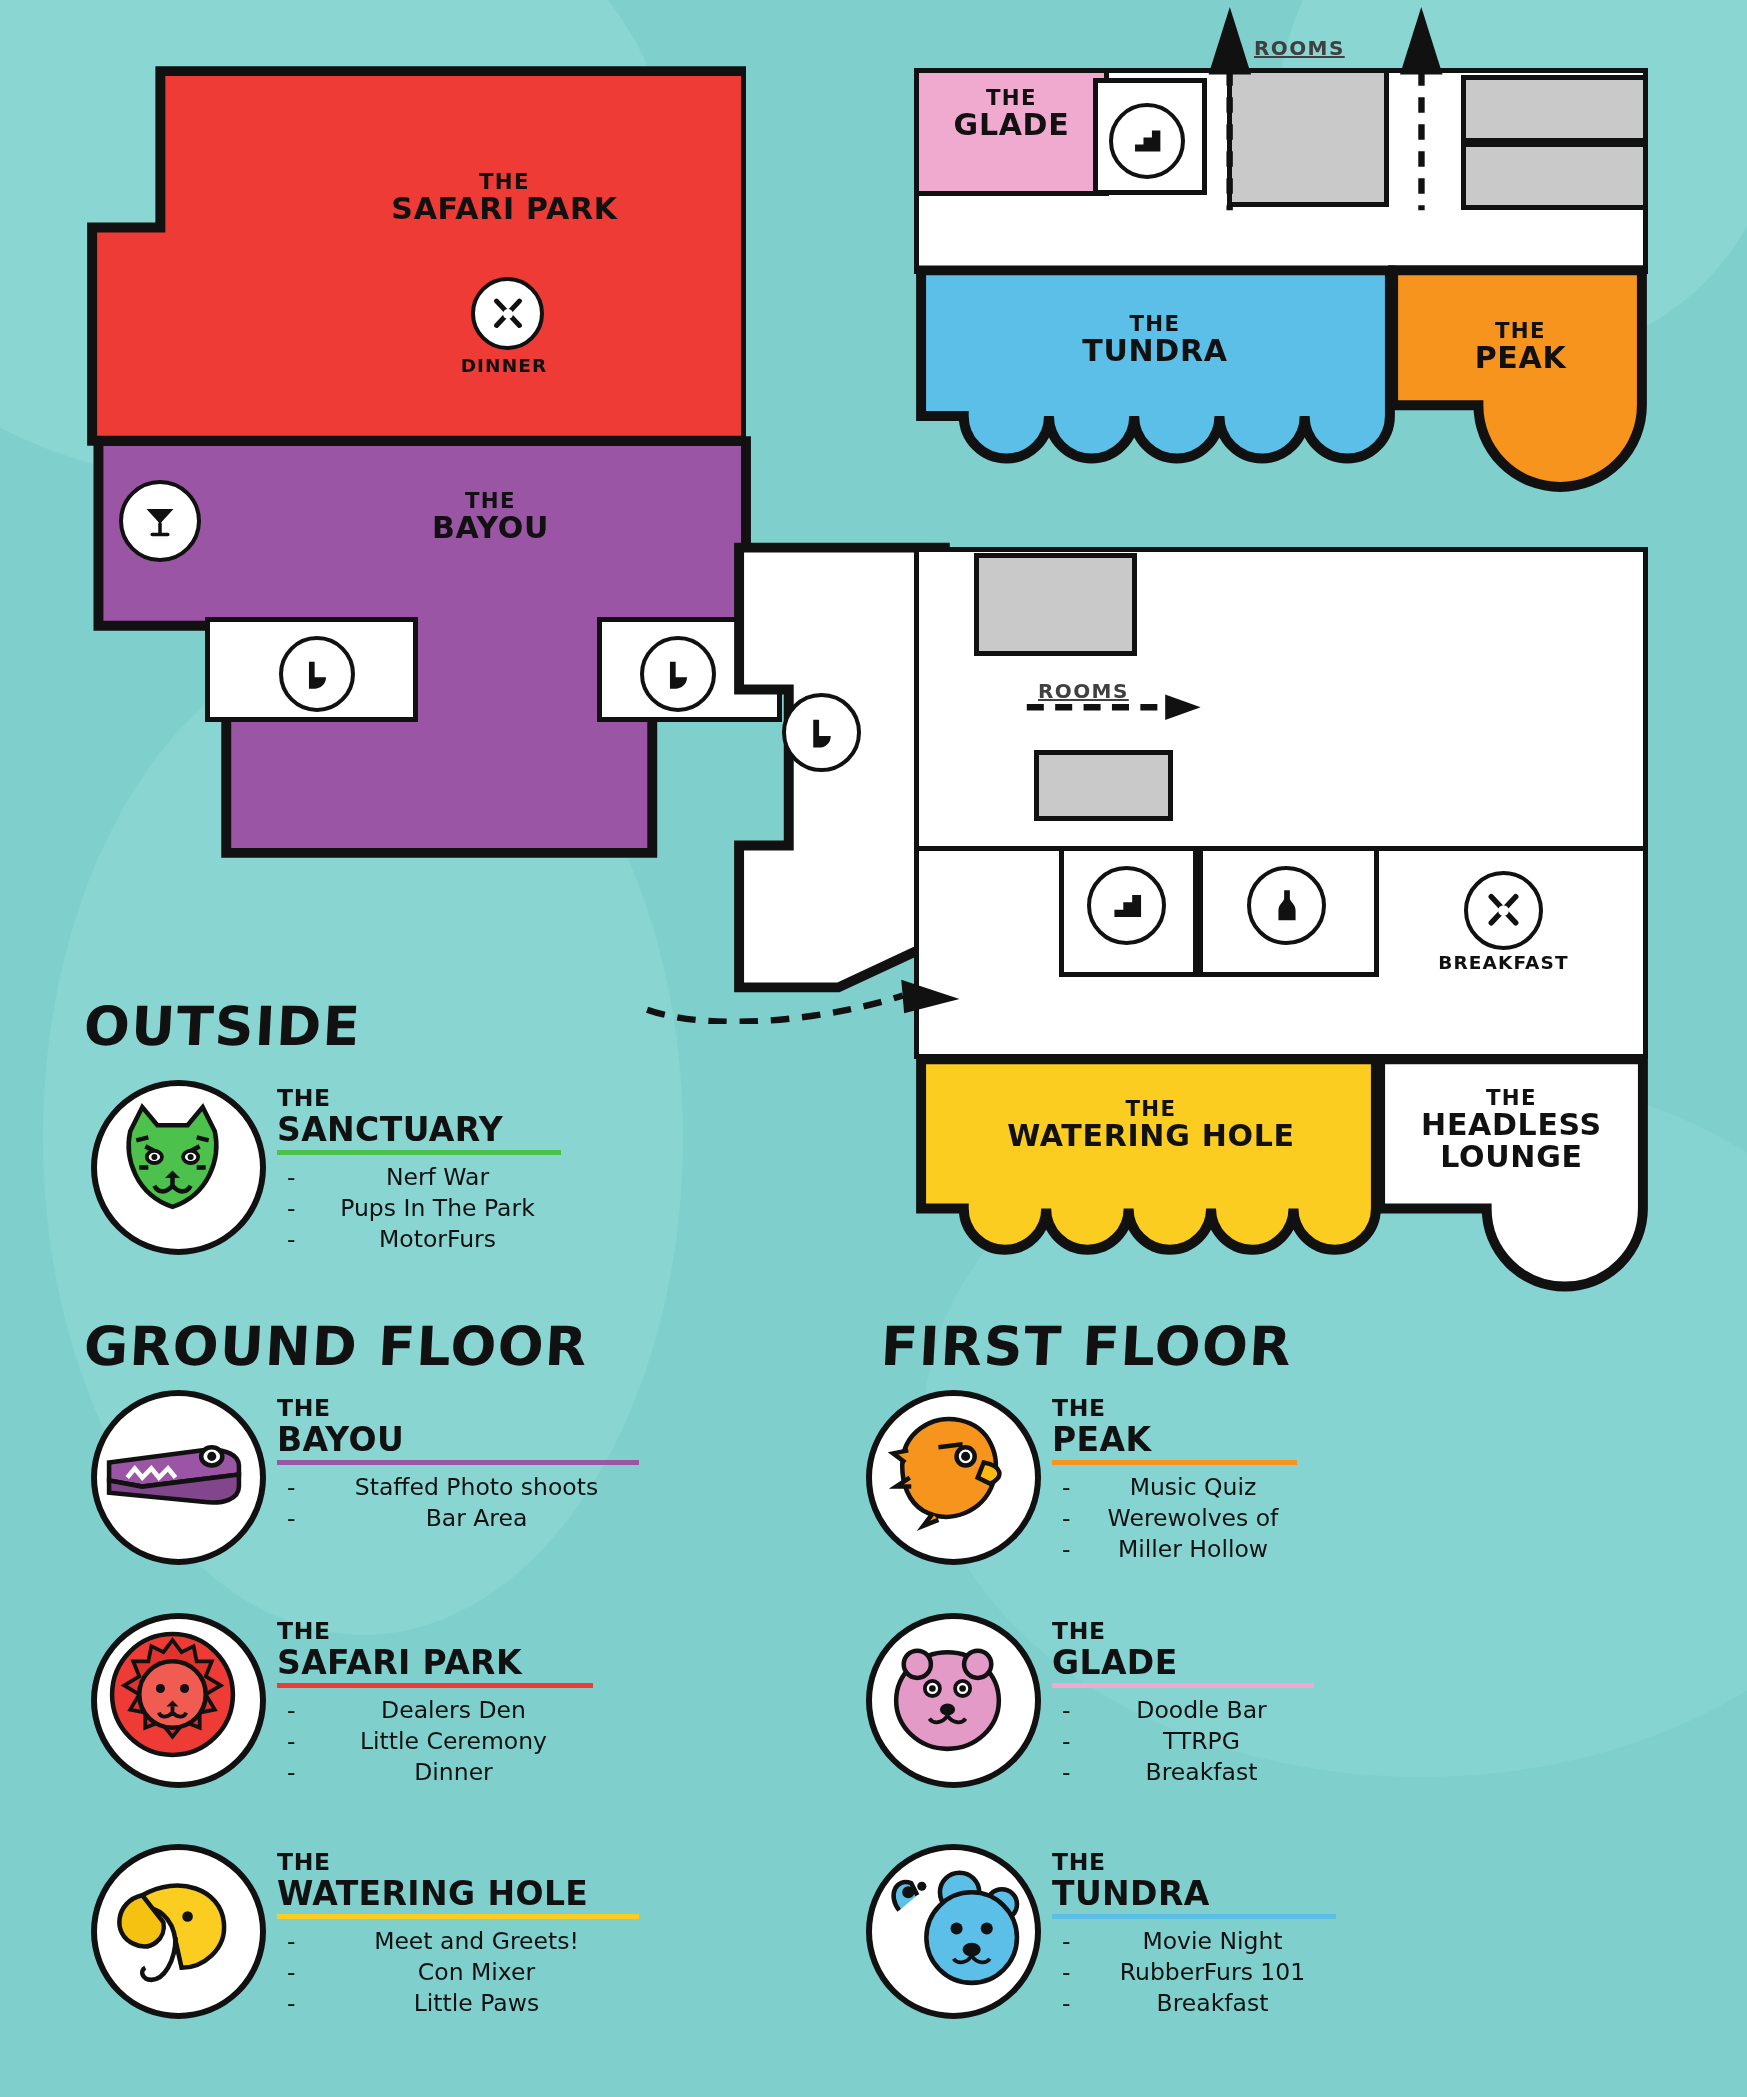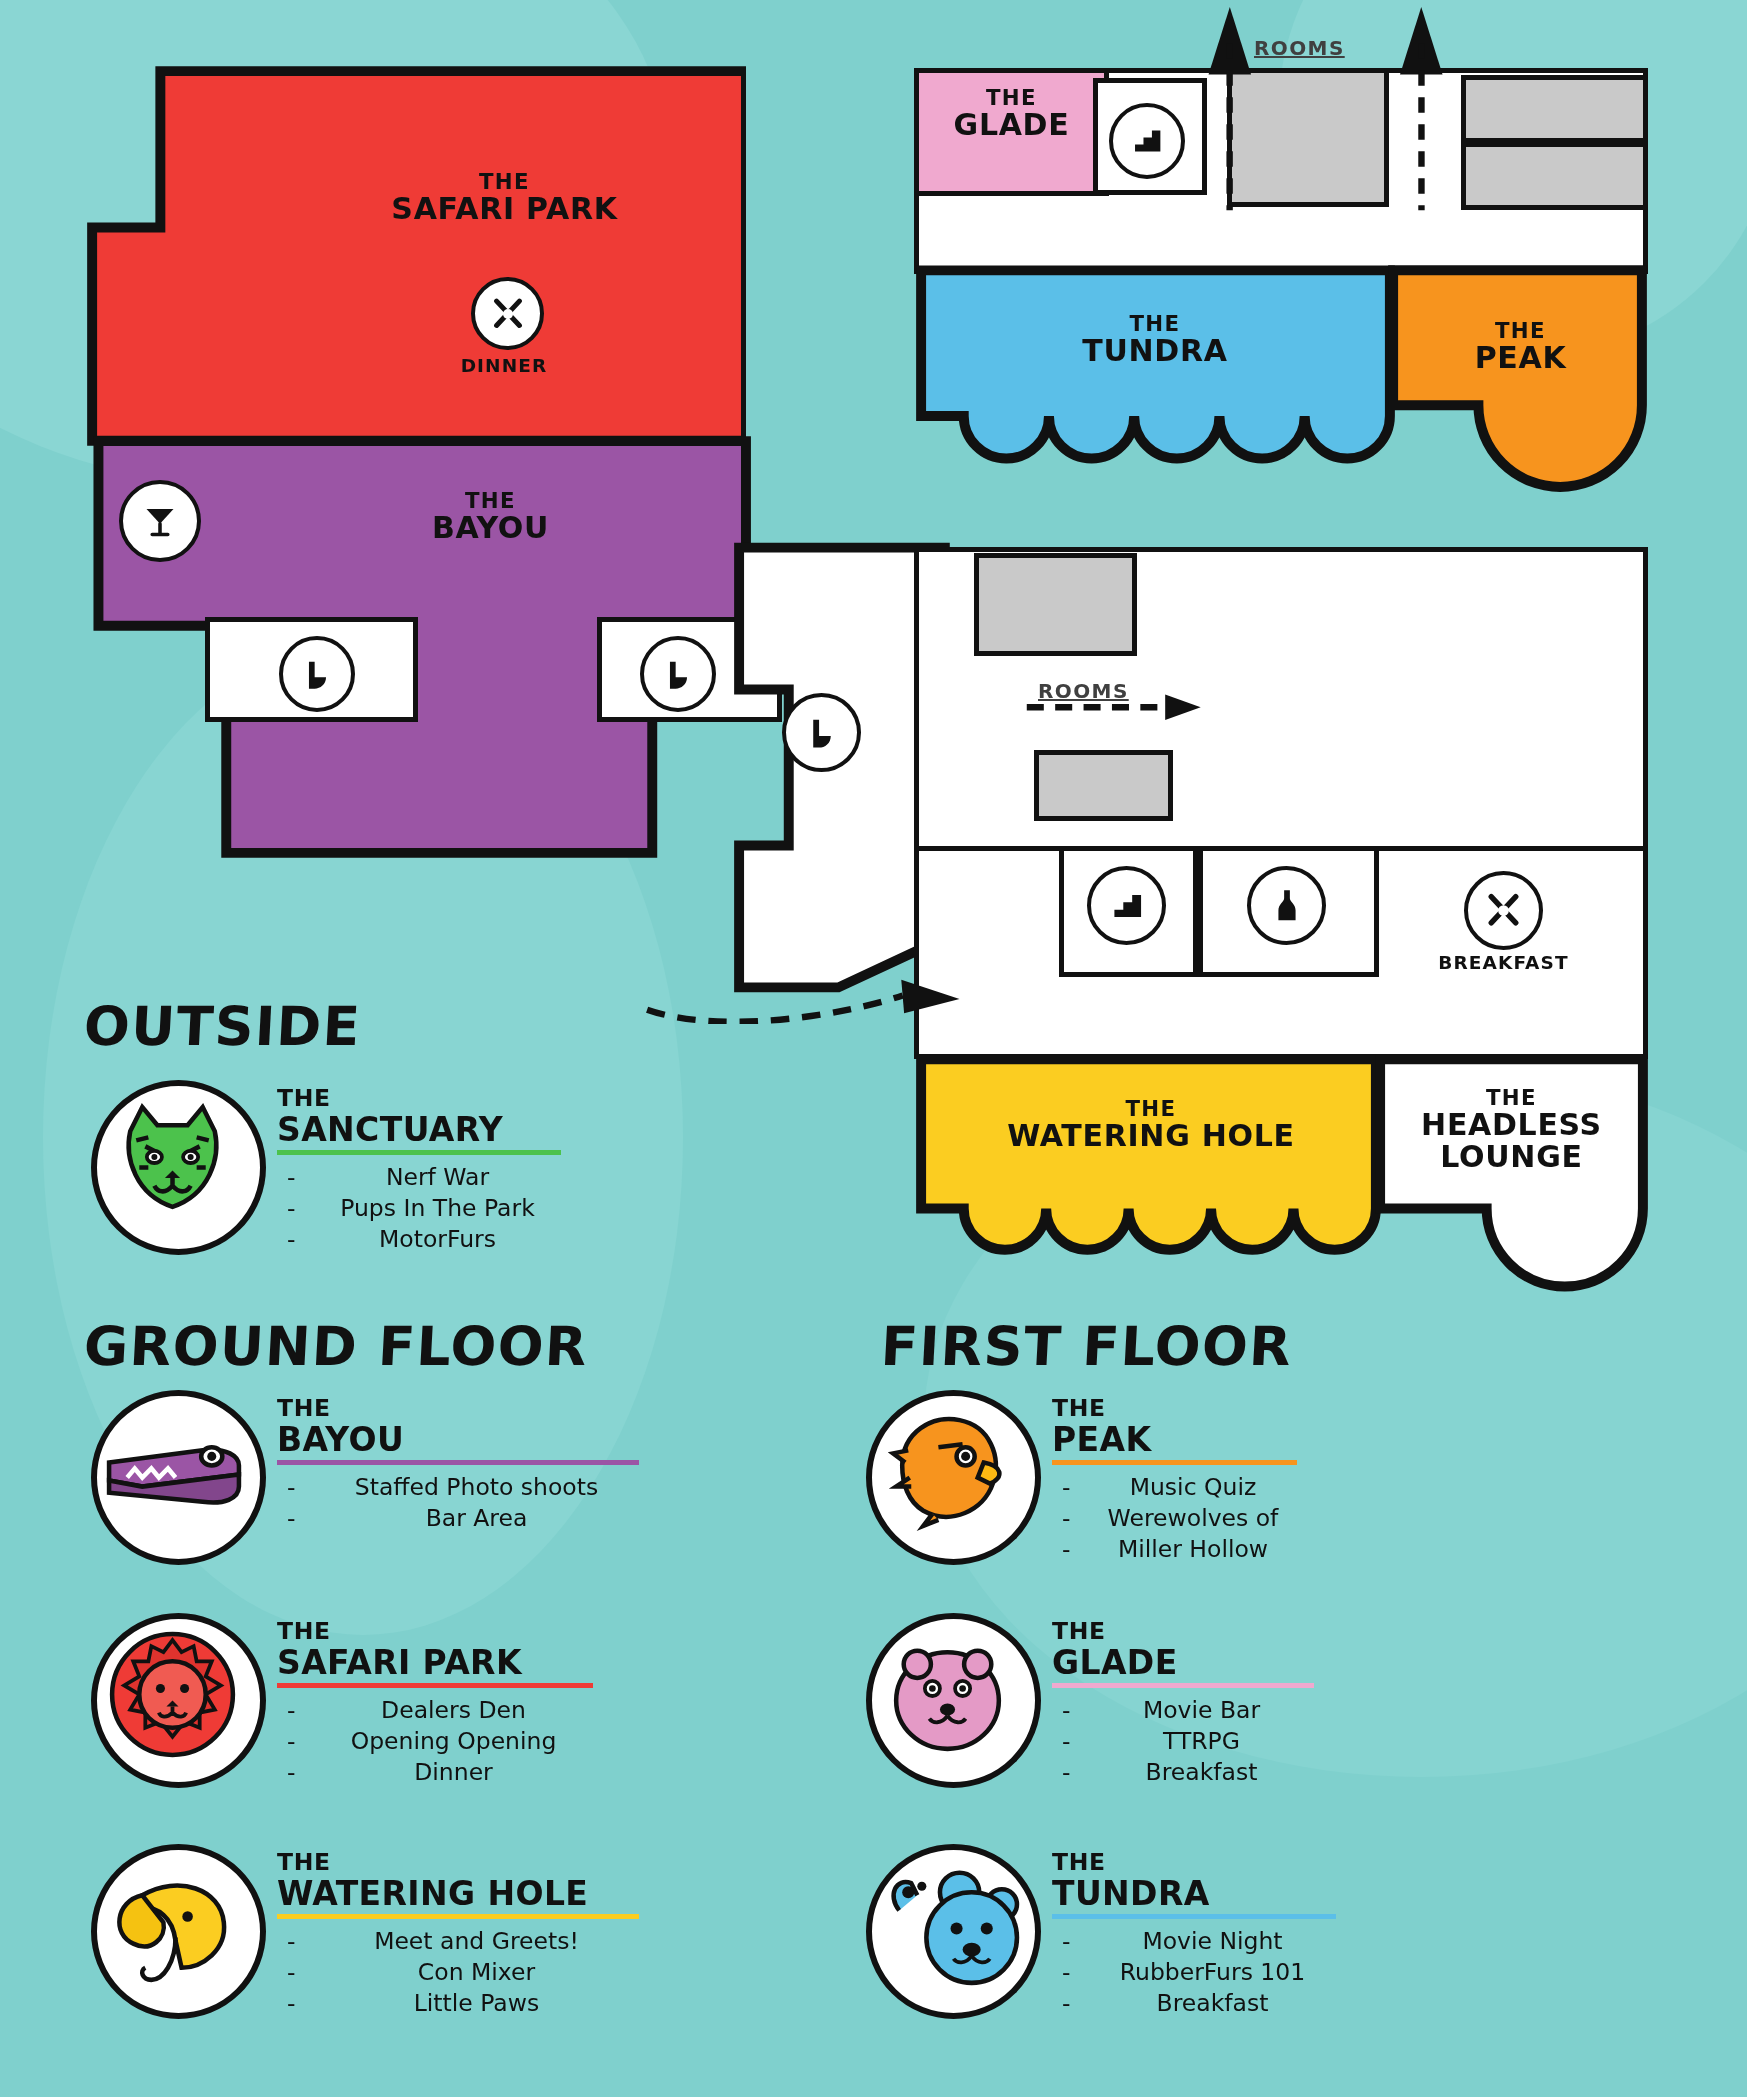--- a/index.html
+++ b/index.html
@@ -361,21 +361,21 @@
         <path d="M50 54 L46 58 L54 58 Z" fill="#111"></path>
         <path d="M50 58 L50 62 M50 62 C46 66 42 65 41 62 M50 62 C54 66 58 65 59 62" stroke="#111" stroke-width="2.5" fill="none"></path>
       </svg>
     </div>
     <div class="legend-text">
       <div class="legend-pre">THE</div>
       <div class="legend-name">SAFARI PARK</div>
       <div class="legend-rule" style="background:#ef3b36;width:316px;"></div>
       <ul class="legend-items">
         <li>Dealers Den</li>
-        <li>Opening Opening</li>
+        <li>Little Ceremony</li>
         <li>Dinner</li>
       </ul>
     </div>
   </div>
 
   <div class="legend-entry" style="left:91px;top:1844px;">
     <div class="legend-avatar">
       <svg viewBox="0 0 100 100" width="151" height="151">
         <path d="M30 30 C54 16 82 26 84 48 C86 66 70 78 56 78 L52 60 C50 44 40 38 30 38 Z" fill="#fbcd21" stroke="#111" stroke-width="3"></path>
         <path d="M30 30 C12 34 10 56 24 62 C36 68 46 58 44 48 Z" fill="#f5c211" stroke="#111" stroke-width="3"></path>
@@ -432,21 +432,21 @@
         <circle cx="60" cy="46" r="2.2" fill="#111"></circle>
         <ellipse cx="50" cy="60" rx="5" ry="4" fill="#111"></ellipse>
         <path d="M50 64 C46 70 40 69 38 66 M50 64 C54 70 60 69 62 66" stroke="#111" stroke-width="2.5" fill="none"></path>
       </svg>
     </div>
     <div class="legend-text">
       <div class="legend-pre">THE</div>
       <div class="legend-name">GLADE</div>
       <div class="legend-rule" style="background:#f0a9cf;width:262px;"></div>
       <ul class="legend-items">
-        <li>Movie Bar</li>
+        <li>Doodle Bar</li>
         <li>TTRPG</li>
         <li>Breakfast</li>
       </ul>
     </div>
   </div>
 
   <div class="legend-entry" style="left:866px;top:1844px;">
     <div class="legend-avatar">
       <svg viewBox="0 0 100 100" width="151" height="151">
         <path d="M18 40 C10 30 16 18 26 22 L30 30" fill="#5bbfe8" stroke="#111" stroke-width="3"></path>

